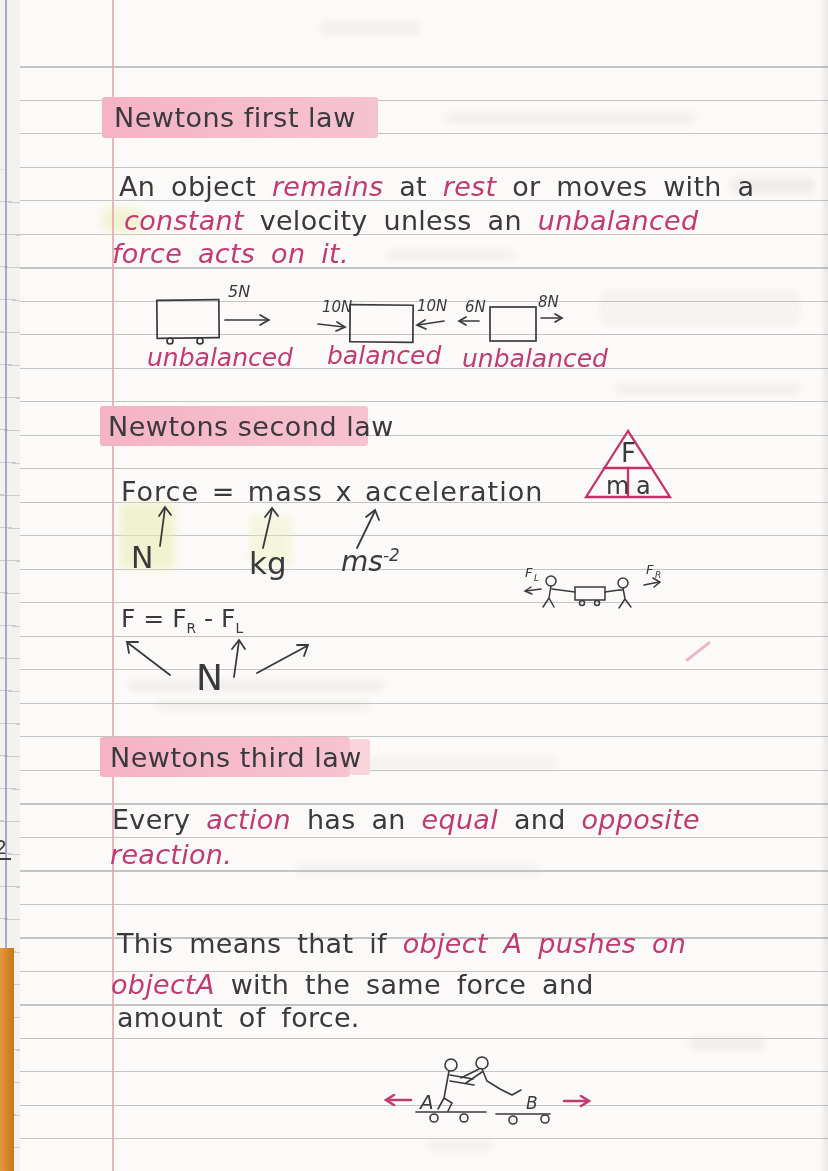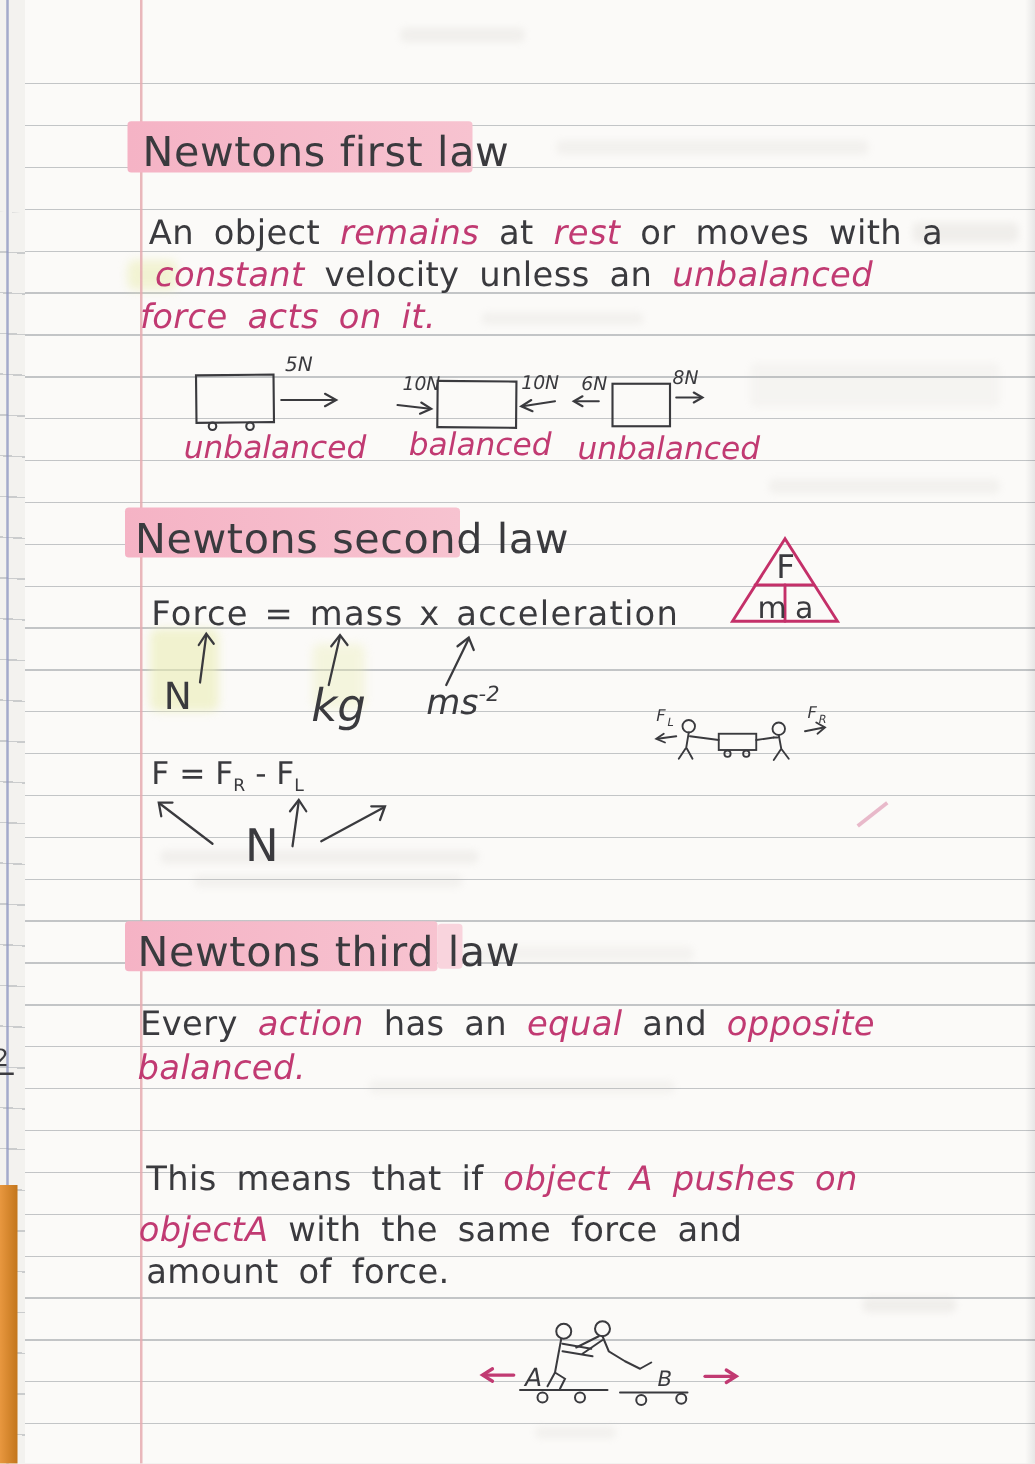--- a/index.html
+++ b/index.html
@@ -18,21 +18,21 @@
     background:repeating-linear-gradient(to bottom,transparent 0,transparent 32.4px,rgba(148,153,158,.55) 32.4px,rgba(148,153,158,.55) 33.5px);}
   .margin-line{left:112px;top:0;width:2px;height:1171px;background:var(--margin_line,#e5aab0);opacity:.85;z-index:2;}
   .right-shade{right:0;top:0;width:8px;height:1171px;background:linear-gradient(to right,rgba(0,0,0,0),rgba(90,90,100,.12));z-index:6;}
   
   .ghost{background:#b6b1a9;filter:blur(3px);border-radius:5px;z-index:1;}
   .ghost-y{background:#e9ecae;filter:blur(4px);border-radius:6px;z-index:1;}
   .pink-slash{left:683px;top:650px;width:30px;height:3px;background:#d884a4;opacity:.55;transform:rotate(-38deg);z-index:1;}
   
   .hl{background:linear-gradient(90deg,var(--highlight,#f5b3c5),#f7c3d0);border-radius:3px;z-index:2;}
   .hl-tail{background:#f9d4dd;border-radius:3px;z-index:2;}
-  .title{font-size:33px;color:var(--ink,#3a3a3e);z-index:5;white-space:nowrap;letter-spacing:.5px;}
+  .title{font-size:27px;color:var(--ink,#3a3a3e);z-index:5;white-space:nowrap;letter-spacing:.5px;}
   .hand{font-size:27px;z-index:5;white-space:nowrap;word-spacing:7px;letter-spacing:.3px;}
   .ik{color:var(--ink,#3a3a3e);}
   .pk{color:var(--pink,#c13a72);font-style:italic;}
   .cap{font-size:25px;z-index:5;white-space:nowrap;}
   .unit{z-index:5;white-space:nowrap;color:var(--ink,#3a3a3e);}
   sup{font-size:60%;}
   sub{font-size:55%;}
   svg{position:absolute;z-index:5;overflow:visible;}
   svg text{font-family:"DejaVu Sans",sans-serif;fill:var(--ink,#3a3a3e);}
 </style>
@@ -111,21 +111,21 @@
     <g stroke="#3a3a3e" stroke-width="1.8" fill="none" stroke-linecap="round">
       <line x1="27" y1="44" x2="32" y2="6"></line>
       <path d="M26,14 L32,5 L38,13"></path>
       <line x1="130" y1="46" x2="139" y2="7"></line>
       <path d="M132,15 L139,6 L145,14"></path>
       <line x1="224" y1="46" x2="242" y2="9"></line>
       <path d="M233,15 L242,8 L246,18"></path>
     </g>
   </svg>
   <div class="abs unit" style="left:131px;top:540px;font-size:30px;">N</div>
-  <div class="abs unit" style="left:249px;top:545px;font-size:36px;font-style:italic;">kg</div>
+  <div class="abs unit" style="left:249px;top:545px;font-size:31px;">kg</div>
   <div class="abs unit" style="left:341px;top:545px;font-size:28px;font-style:italic;"><span>ms</span><sup>-2</sup></div>
 
   <svg style="left:584px;top:427px;" width="88" height="75" viewBox="0 0 88 75">
     <g stroke="var(--triangle,#c43069)" stroke-width="2.3" fill="none" stroke-linecap="round">
       <path d="M44,4 L2,70 L86,70 Z"></path>
       <line x1="20" y1="41" x2="67" y2="41"></line>
       <line x1="44" y1="41" x2="44" y2="70"></line>
     </g>
     <text x="37" y="35" font-size="26">F</text>
     <text x="22" y="67" font-size="24">m</text>
@@ -165,21 +165,21 @@
       <path d="M181,8 L192,8 L188,19"></path>
     </g>
   </svg>
   <div class="abs ik" style="left:196px;top:657px;font-size:36px;z-index:5;">N</div>
 
   <div class="abs hl" style="left:100px;top:737px;width:250px;height:40px;"></div>
   <div class="abs hl-tail" style="left:350px;top:739px;width:20px;height:36px;"></div>
   <div class="abs hand" style="left:112px;top:804px;"><span class="ik">Every </span><span class="pk">action </span><span class="ik">has an </span><span class="pk">equal </span><span class="ik">and </span><span class="pk">opposite</span></div>
 
   <div class="abs title" style="left:110px;top:742px;">Newtons third law</div>
-  <div class="abs hand" style="left:110px;top:839px;"><span class="pk">balanced.</span></div>
+  <div class="abs hand" style="left:110px;top:839px;"><span class="pk">reaction.</span></div>
 
   <div class="abs hand" style="left:117px;top:928px;"><span class="ik">This means that if </span><span class="pk">object A pushes on</span></div>
   <div class="abs hand" style="left:117px;top:1002px;"><span class="ik">amount of force.</span></div>
   <div class="abs hand" style="left:111px;top:969px;"><span class="pk">objectA </span><span class="ik">with the same force and</span></div>
 
   <svg style="left:378px;top:1051px;" width="218" height="76" viewBox="0 0 218 76">
     <g stroke="var(--pink,#c13a72)" stroke-width="2.6" fill="none" stroke-linecap="round">
       <line x1="33" y1="49" x2="9" y2="49"></line>
       <path d="M16,44 L8,49 L16,54"></path>
       <line x1="186" y1="50" x2="210" y2="50"></line>

